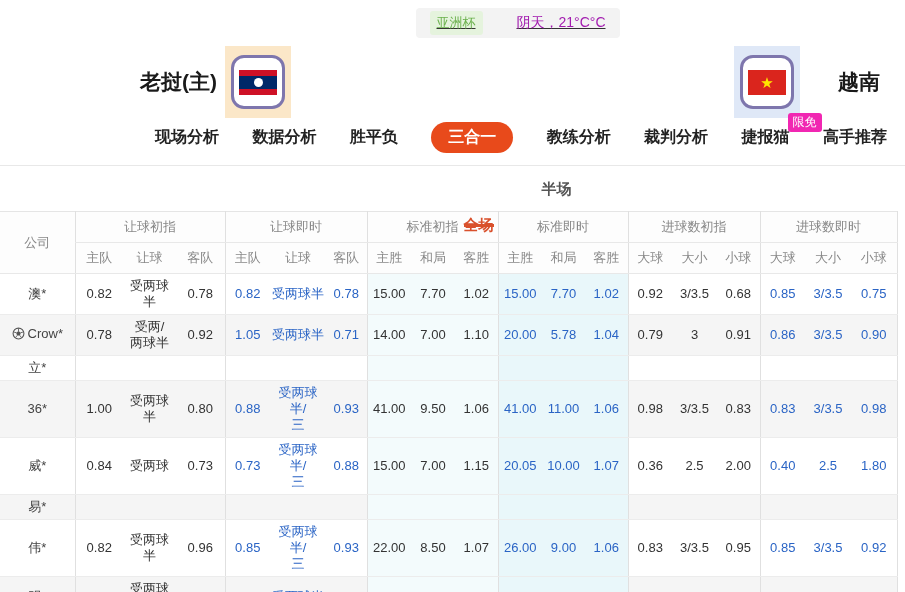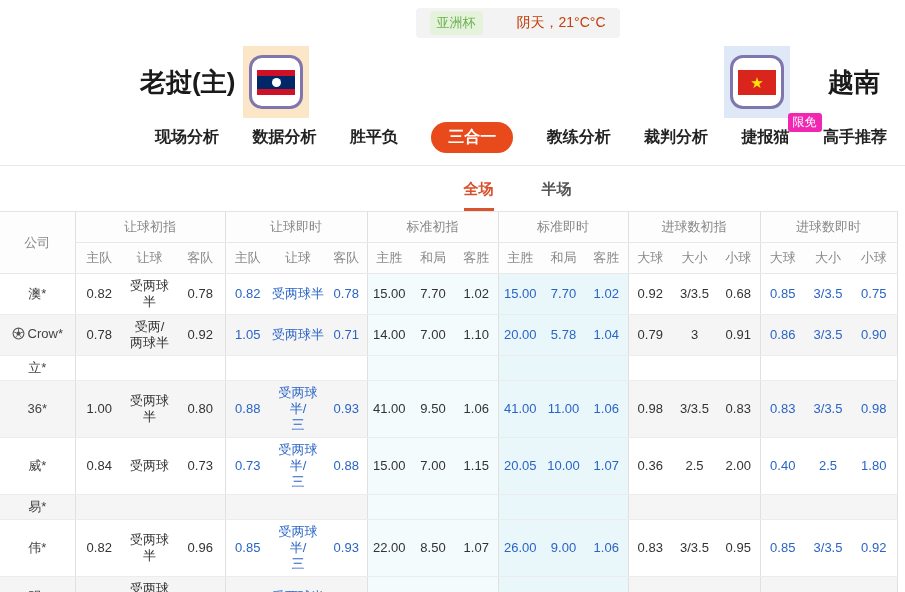--- a/index.html
+++ b/index.html
@@ -1,30 +1,30 @@
 <!DOCTYPE html>
 <html><head>
 <meta charset="utf-8">
 <style>
   * { margin:0; padding:0; box-sizing:border-box; }
   html,body { width:905px; height:592px; overflow:hidden; background:#fff;
     font-family:"Liberation Sans","DejaVu Sans",sans-serif; color:#333; }
 
   
-  .topbar-wrap { padding:8px 0 0 130px; display:flex; justify-content:center; }
+  .topbar-wrap { padding:8px 0 0 130px; display:flex; justify-content:center;text-decoration:underline; }
   .topbar { background:#f3f3f3; border-radius:4px; height:30px; display:flex;
     align-items:center; padding:0 14px; gap:10px; }
   .league-badge { background:#e5f3dd; color:#6ab04c; font-size:13px;
     padding:3px 7px; border-radius:3px; }
   .kickoff { font-size:15px; font-weight:bold; color:#222; }
-  .weather { font-size:14px; color:#c2410c; margin-left:24px; }
+  .weather { font-size:14px; color:#a21caf; margin-left:24px; }
 
   
   .teams { display:flex; align-items:center; padding:10px 25px 6px 140px; height:84px; }
-  .team-name { font-size:26px; font-weight:bold; color:#1a1a1a; white-space:nowrap; }
+  .team-name { font-size:21px; font-weight:bold; color:#1a1a1a; white-space:nowrap; }
   .flag-box { width:66px; height:72px; display:flex; align-items:center; justify-content:center; }
   .flag-box.home { background:#fbe7c8; margin-left:8px; }
   .flag-box.away { background:#dfe8f7; margin-right:38px; }
   .flag-frame { width:54px; height:54px; background:#fff; border:3px solid #7e76ad;
     border-radius:13px; display:flex; align-items:center; justify-content:center; }
   .flag { width:38px; height:25px; position:relative; overflow:hidden; }
   .flag-laos { display:flex; flex-direction:column; }
   .flag-laos .r { height:6px; background:#ce1126; }
   .flag-laos .b { height:13px; background:#002868; position:relative; }
   .flag-laos .b::after { content:""; position:absolute; left:50%; top:50%; width:9px;
@@ -43,21 +43,21 @@
     padding:0 18px 12px 155px; height:44px; border-bottom:1px solid #e8e8e8; }
   .nav-tab { font-size:16px; font-weight:bold; color:#222; cursor:pointer;
     position:relative; white-space:nowrap; }
   .nav-tab.active { background:#e84a1b; color:#fff; border-radius:17px; padding:5px 17px; }
   .promo-badge { position:absolute; top:-14px; right:-32px; background:#f127b2; color:#ffffff;
     font-size:12px; font-weight:normal; padding:1px 5px; border-radius:3px; }
 
   
   .subtabs { display:flex; justify-content:center; gap:48px; padding:14px 0 0 130px; height:45px; }
   .subtab { font-size:15px; font-weight:bold; color:#555; cursor:pointer; padding-bottom:8px; }
-  .subtab.active { color:#d9502c; border-bottom:3px solid #d9532c; }
+  .subtab.active { color:#d9502c; border-bottom:3px solid #d9532c;margin-top:36px; }
 
   
   table { border-collapse:collapse; table-layout:fixed; width:897px; border-top:1px solid #e5e5e5; }
   th { font-size:13px; font-weight:normal; color:#888; padding:6px 2px; text-align:center;
     background:#fdfdfd; border-bottom:1px solid #e8e8e8; }
   td { font-size:13px; text-align:center; padding:4px 2px; height:24px; line-height:16px;
     border-bottom:1px solid #ececec; }
   tr.alt td { background:#f5f5f5; }
   td.company { color:#444; }
   .gs { border-left:1px solid #e0e0e0; }

